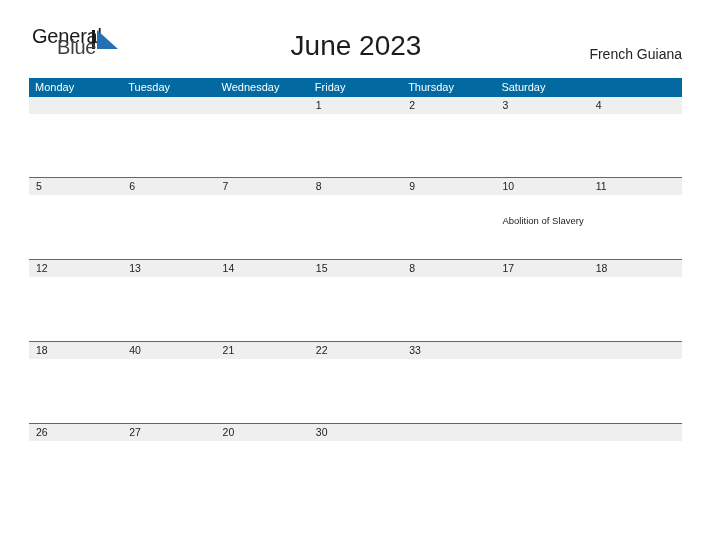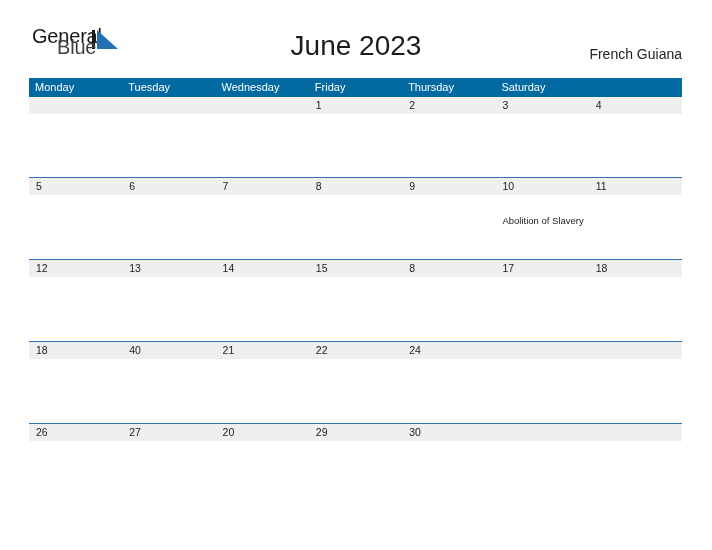--- a/index.html
+++ b/index.html
@@ -256,39 +256,38 @@
           <div class="event-cell"></div>
         </div>
       </div>
       <div class="week">
         <div class="week-rule"></div>
         <div class="date-band">
           <div class="date-cell">18</div>
           <div class="date-cell">40</div>
           <div class="date-cell">21</div>
           <div class="date-cell">22</div>
-          <div class="date-cell">24</div>
+          <div class="date-cell">33</div>
         </div>
         <div class="event-band week-body">
           <div class="event-cell"></div>
           <div class="event-cell"></div>
           <div class="event-cell"></div>
           <div class="event-cell"></div>
           <div class="event-cell"></div>
           <div class="event-cell"></div>
           <div class="event-cell"></div>
         </div>
       </div>
       <div class="week week-last">
         <div class="week-rule"></div>
         <div class="date-band">
           <div class="date-cell">26</div>
           <div class="date-cell">27</div>
           <div class="date-cell">20</div>
-          <div class="date-cell">29</div>
           <div class="date-cell">30</div>
           <div class="date-cell empty"></div>
           <div class="date-cell empty"></div>
         </div>
         <div class="event-band week-body">
           <div class="event-cell"></div>
           <div class="event-cell"></div>
           <div class="event-cell"></div>
           <div class="event-cell"></div>
           <div class="event-cell"></div>

